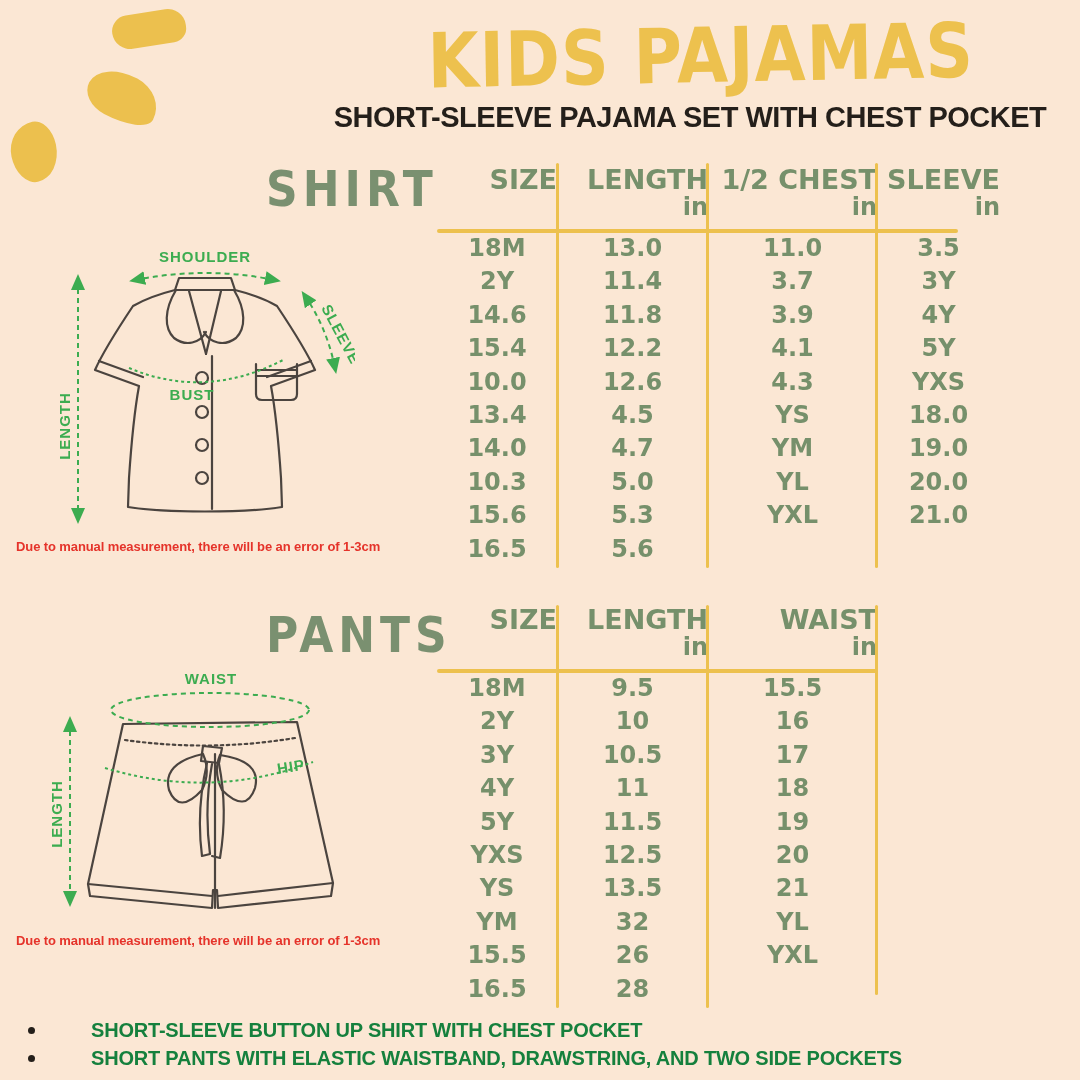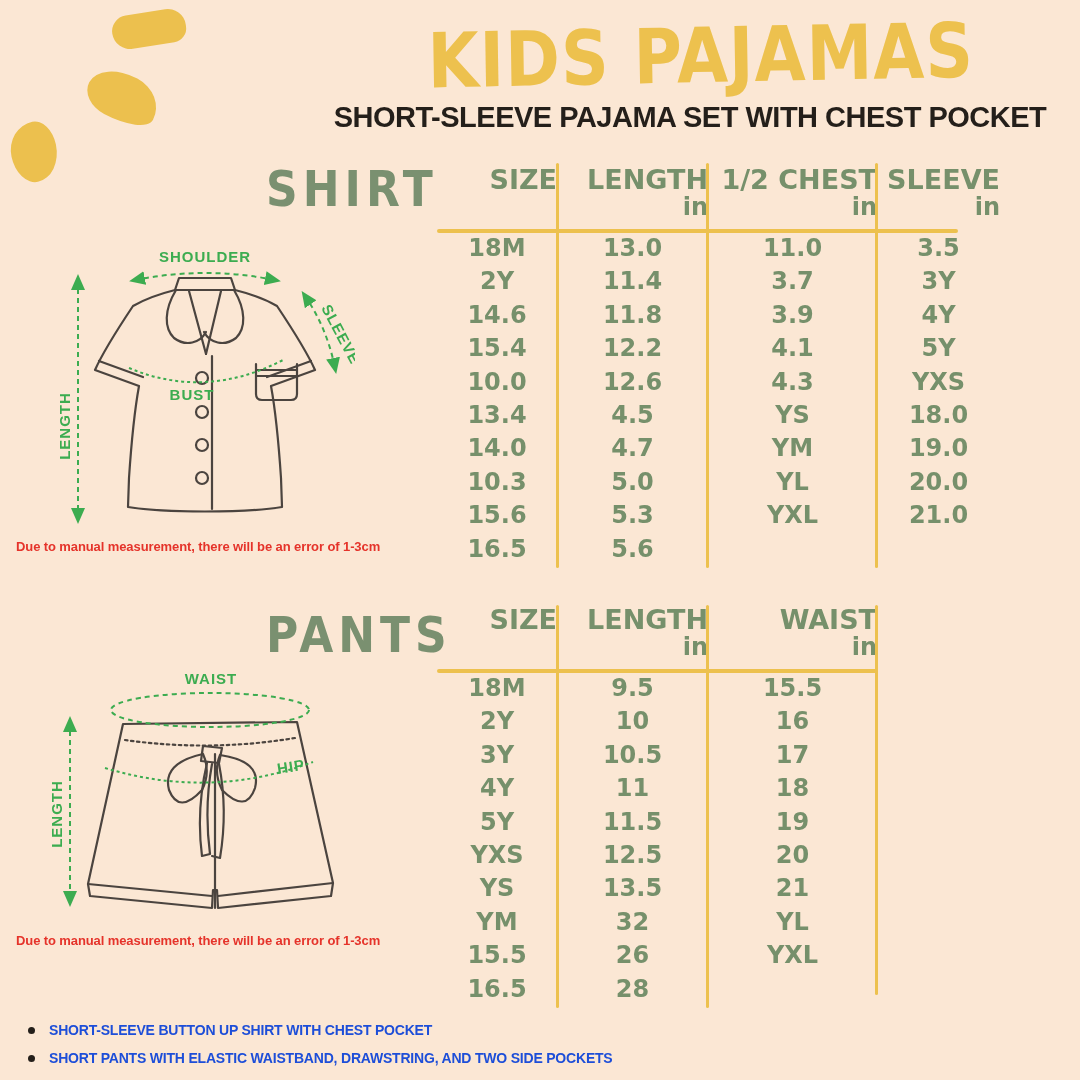--- a/index.html
+++ b/index.html
@@ -54,21 +54,21 @@
   .note2{top:933px;}
 
   .diagram{position:absolute;}
   .shirt-svg{left:55px;top:248px;}
   .pants-svg{left:50px;top:668px;}
   .ann-text{font-family:"Liberation Sans",sans-serif;font-weight:bold;font-size:15px;fill:#3CAC50;letter-spacing:1px;}
 
   .features{position:absolute;left:28px;top:1016px;}
   .feature{display:flex;align-items:center;height:28px;}
   .feature .dot{width:7px;height:7px;border-radius:50%;background:#241F1A;margin-right:14px;flex:none;}
-  .feature .txt{font-weight:bold;font-size:14px;color:#1d4ed8;letter-spacing:-0.2px;white-space:nowrap;}
+  .feature .txt{font-weight:bold;font-size:20px;color:#15803d;letter-spacing:-0.2px;white-space:nowrap;margin-left:42px;}
 </style>
 </head>
 <body>
 
 <div class="canvas">
 
   <div class="blob blob1"></div>
   <div class="blob blob2"></div>
   <div class="blob blob3"></div>
 

